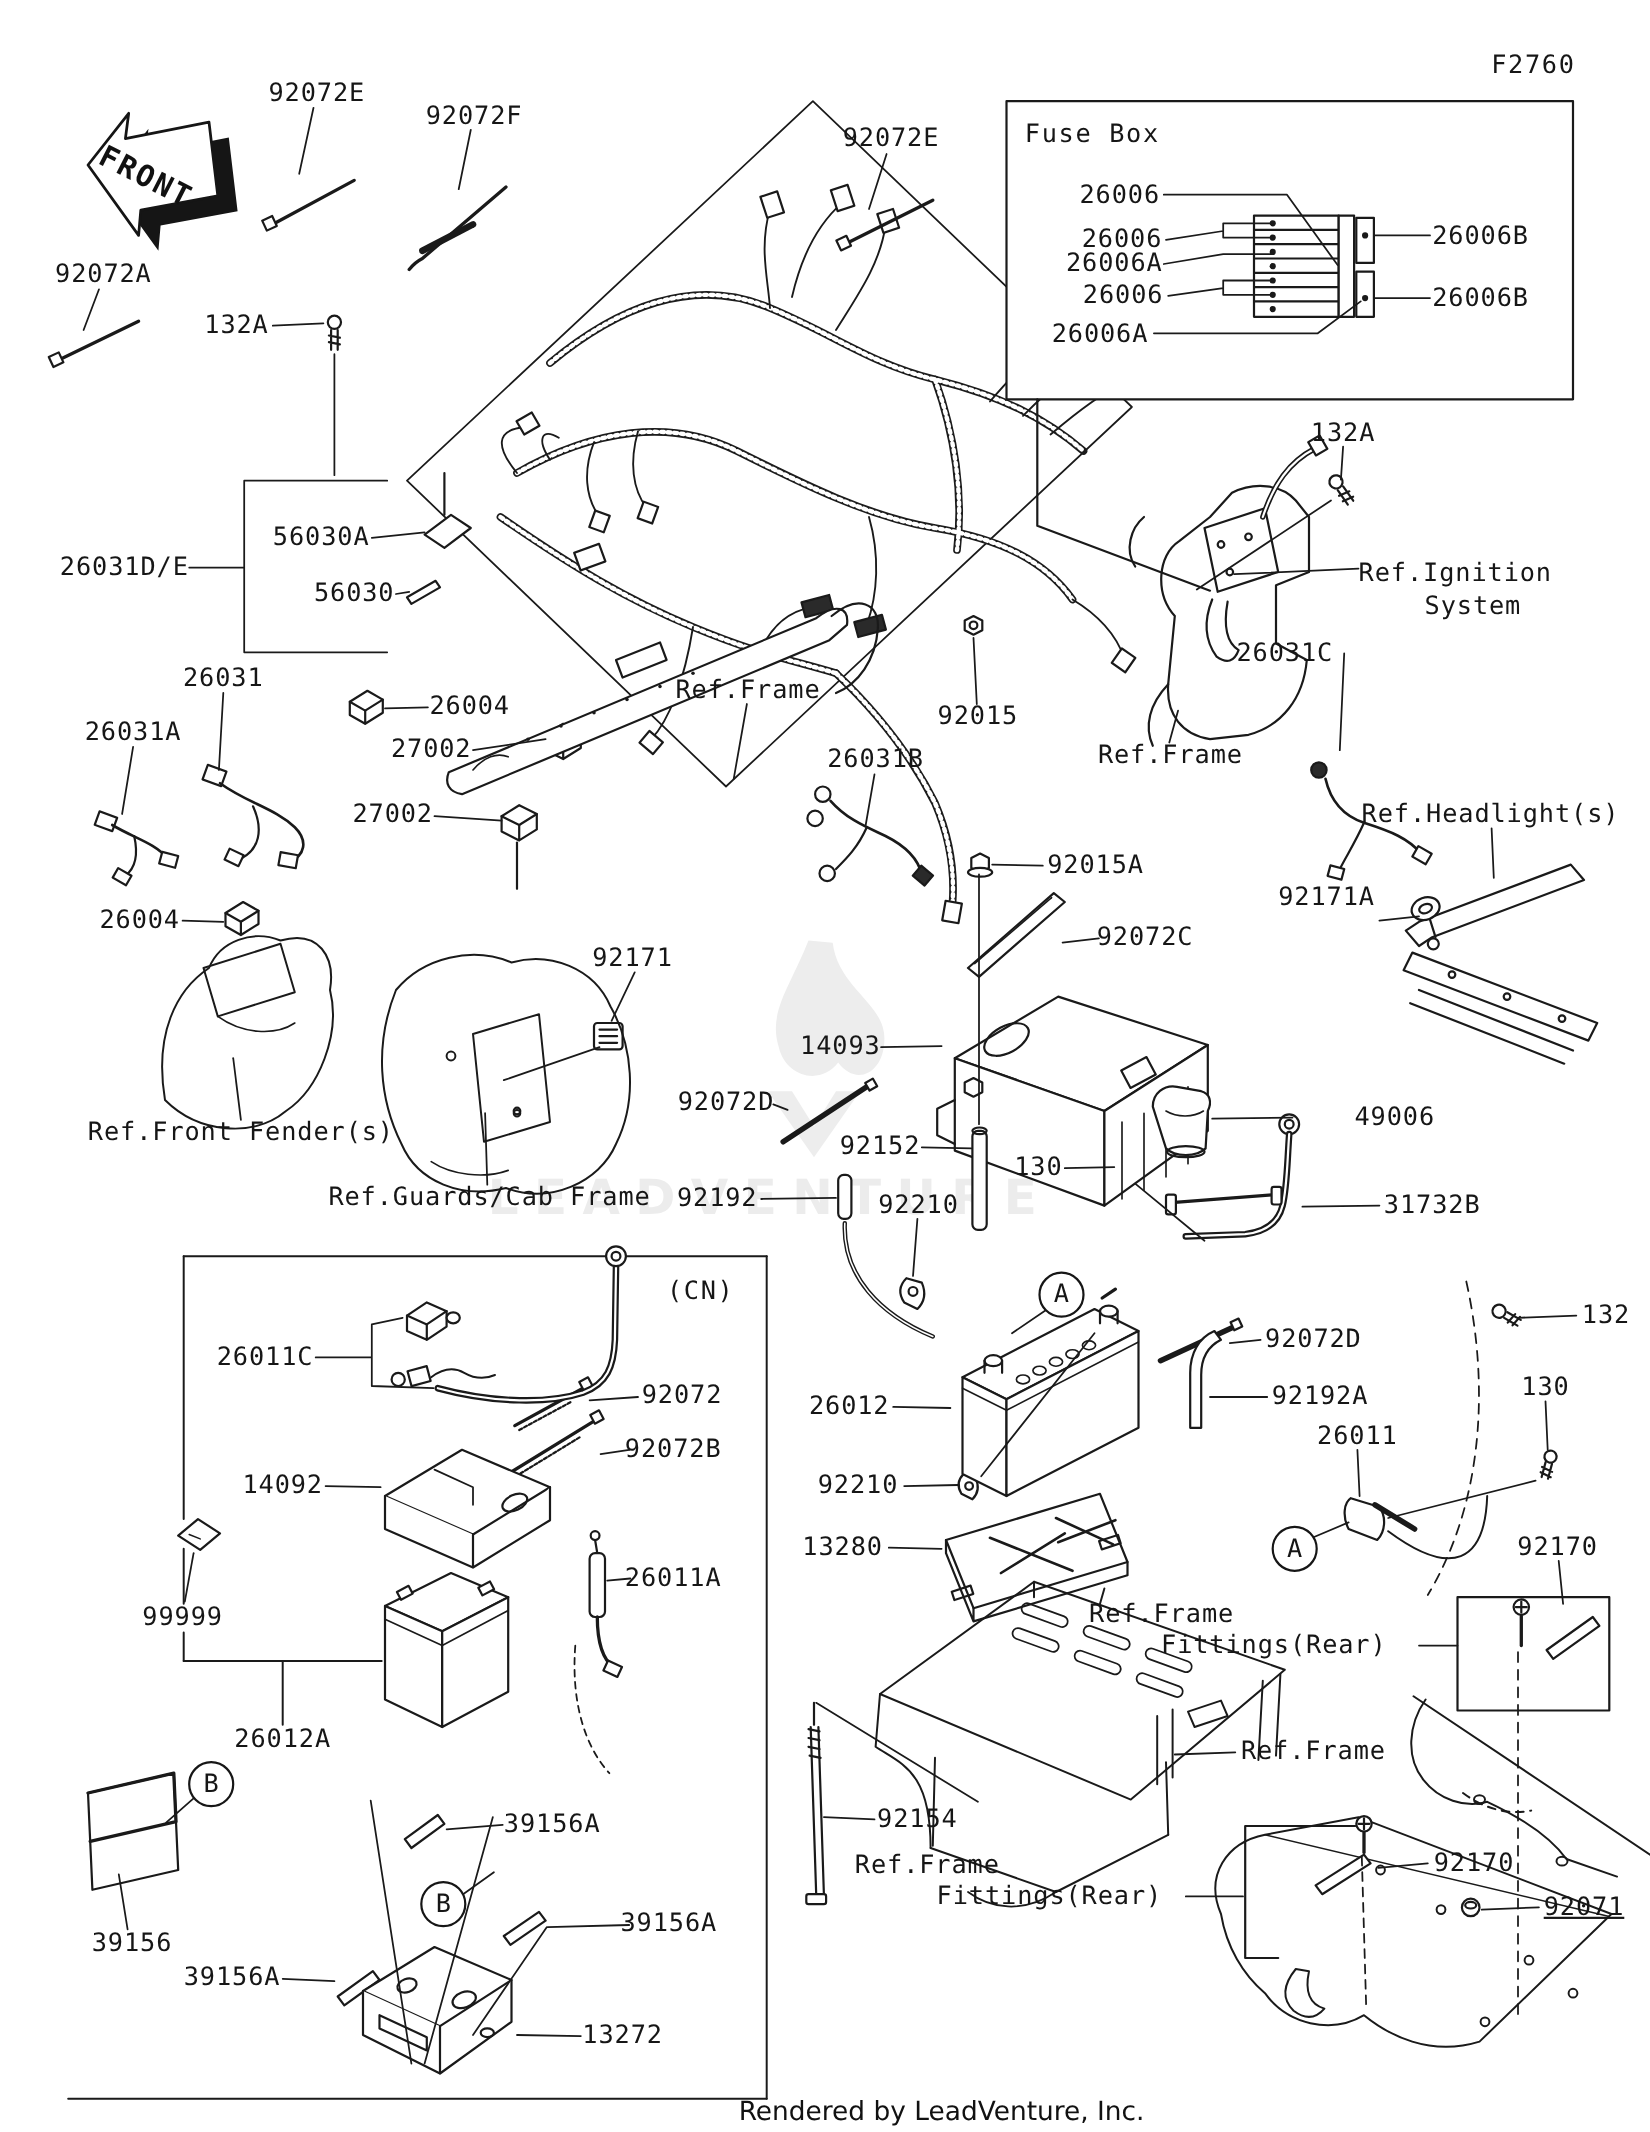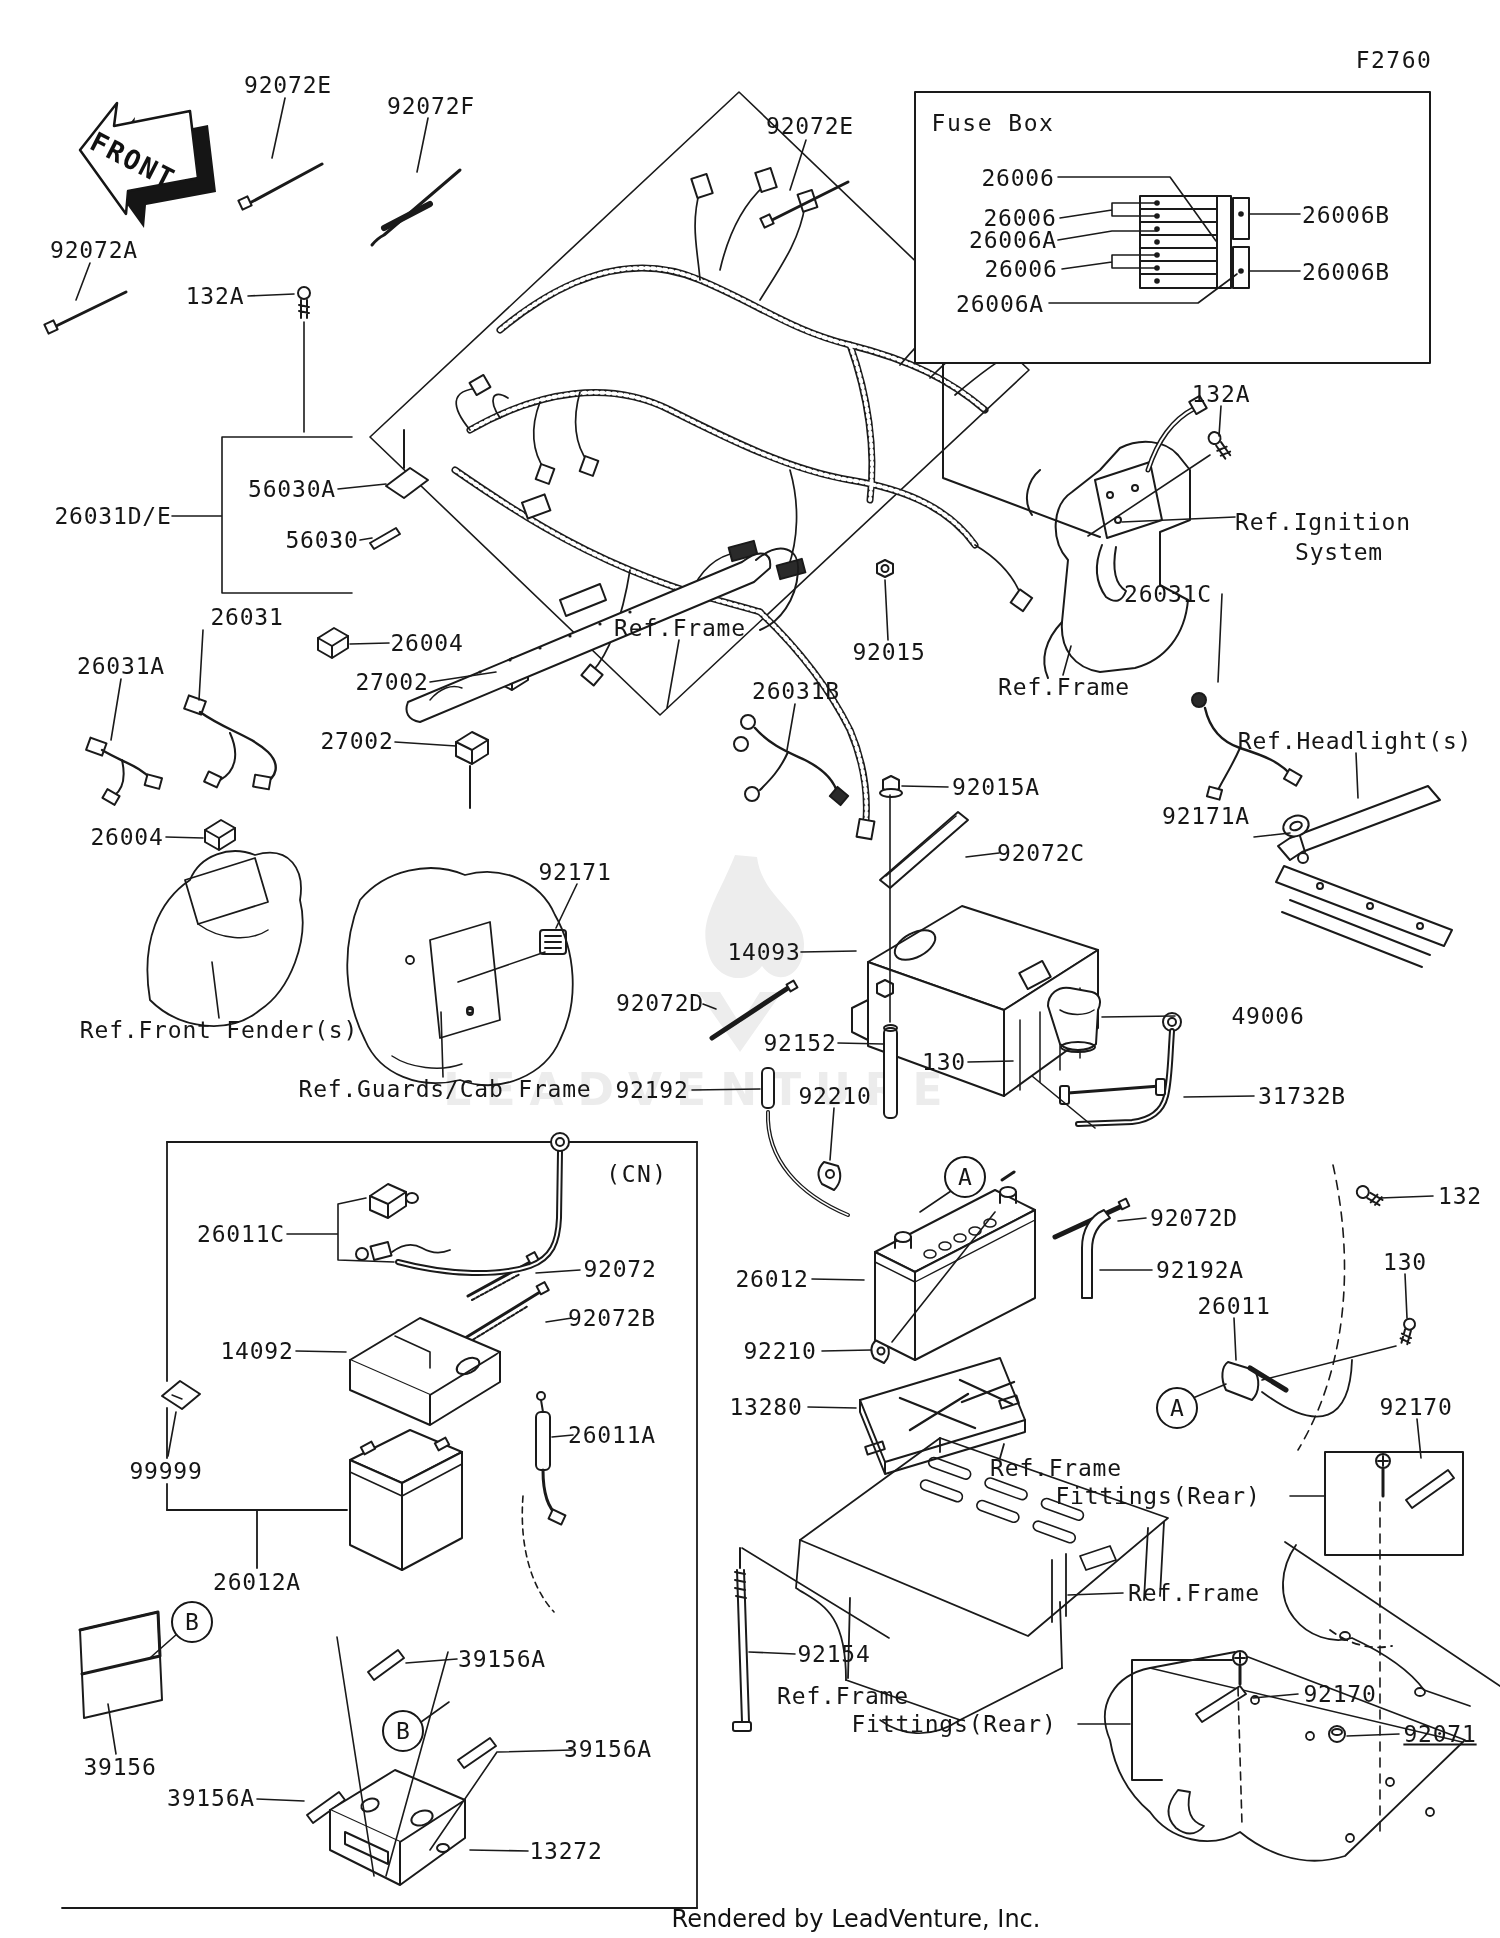--- a/index.html
+++ b/index.html
@@ -627,21 +627,21 @@
       <div class="lbl part" style="left: 1000px; top: 304px;">26006A</div>
       <div class="lbl part" style="left: 1346px; top: 215px;">26006B</div>
       <div class="lbl part" style="left: 1346px; top: 272px;">26006B</div>
       <div class="lbl part" style="left: 1221px; top: 394px;">132A</div>
       <div class="lbl ref" style="left: 1323px; top: 522px;">Ref.Ignition</div>
       <div class="lbl ref" style="left: 1339px; top: 552px;">System</div>
       <div class="lbl part" style="left: 1168px; top: 582px; margin-top: 12px;">26031C</div>
       <div class="lbl part" style="left: 113px; top: 516px;">26031D/E</div>
       <div class="lbl part" style="left: 292px; top: 489px;">56030A</div>
       <div class="lbl part" style="left: 322px; top: 540px;">56030</div>
-      <div class="lbl part" style="left: 203px; top: 617px; margin-left: 44px;">26031</div>
+      <div class="lbl part" style="left: 203px; top: 617px;">26031</div>
       <div class="lbl part" style="left: 121px; top: 666px;">26031A</div>
       <div class="lbl part" style="left: 427px; top: 643px;">26004</div>
       <div class="lbl part" style="left: 392px; top: 682px;">27002</div>
       <div class="lbl part" style="left: 357px; top: 741px;">27002</div>
       <div class="lbl ref" style="left: 680px; top: 628px;">Ref.Frame</div>
       <div class="lbl part" style="left: 889px; top: 652px;">92015</div>
       <div class="lbl part" style="left: 796px; top: 691px;">26031B</div>
       <div class="lbl ref" style="left: 1064px; top: 687px;">Ref.Frame</div>
       <div class="lbl ref" style="left: 1355px; top: 741px;">Ref.Headlight(s)</div>
       <div class="lbl part" style="left: 996px; top: 787px;">92015A</div>

